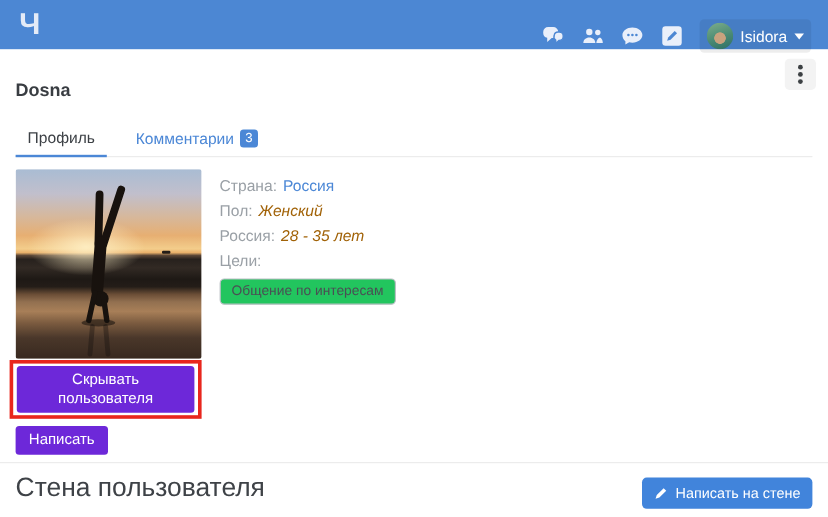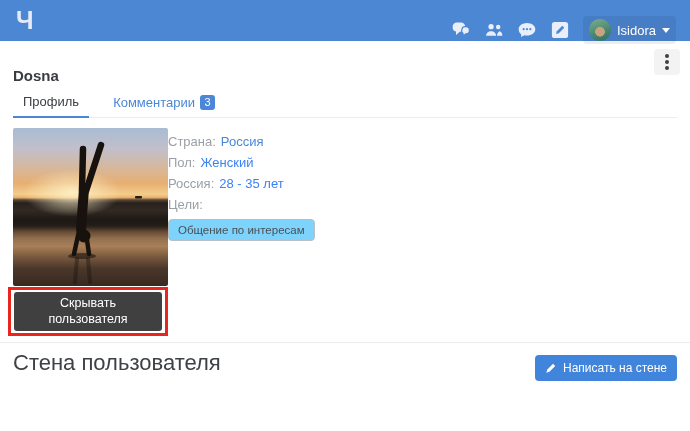--- a/index.html
+++ b/index.html
@@ -29,21 +29,21 @@
   .kebab-button {
     position:absolute; top:8px; right:10px; width:26px; height:26px;
     background:#f3f3f3; border-radius:4px; display:flex; align-items:flex-start;
     justify-content:center; padding-top:5px; cursor:pointer;
   }
   .kebab-dots { width:4px; height:4px; border-radius:50%; background:#3c4043;
     box-shadow:0 6px 0 #3c4043, 0 12px 0 #3c4043; }
 
   .page-title { font-size:15px; font-weight:700; color:#393d42; padding-top:26px; }
 
-  .tabs { display:flex; margin-top:6px; border-bottom:1px solid #ececec; }
+  .tabs { display:flex; margin-top:19px; border-bottom:1px solid #ececec; }
   .tab { padding:4px 10px 7px 10px; font-size:13px; color:#4b87d6; cursor:pointer; display:flex; align-items:center; gap:5px; }
   .tab.active { color:#3c4045; border-bottom:2px solid #4b87d6; margin-bottom:-1px; cursor:default; }
   .tab + .tab { margin-left:14px;justify-content:flex-end; }
   .tab-badge { display:inline-block; min-width:15px; height:15px; line-height:15px; text-align:center;
     background:#4b87d6; color:#fff; font-size:11px; border-radius:3px; padding:0 2px; }
 
   
   .profile-row { display:flex; margin-top:10px; }
   .left-col { width:155px; flex:0 0 155px; }
 
@@ -55,35 +55,35 @@
         #a9bcd3 0%, #c1bfcc 13%, #d6b89c 25%, #e7af72 35%, #f3cd8b 42%, #e9b06a 44%,
         #5a4636 45.5%, #27211d 47.5%, #322a24 52%, #1e1915 58%, #241d18 62%,
         #6b4e36 66%, #927050 70%, #a87f58 75%, #7c5c40 81%, #4a372a 89%, #38291f 100%);
   }
   .photo svg { position:absolute; inset:0; }
 
   .annotation-box {
     display:inline-block; border:3px solid #e8261d; padding:2px 3px; margin-left:-5px; margin-top:1px;
   }
   .btn {
-    display:inline-block; background:#404040; color:#fff; border:none; border-radius:3px;
+    display:inline-block; background:#6d28d9; color:#fff; border:none; border-radius:3px;
     font-family:"Liberation Sans", sans-serif; font-size:12.5px; padding:4px 11px; cursor:pointer;
     line-height:1.25;
   }
   .stack-btn { margin-top:6px; }
   .block { display:block; }
 
-  .right-col { padding-top:3px; }
+  .right-col { margin-left:15px; padding-top:3px; }
   .info-row { font-size:13px; line-height:21px; }
   .info-label { color:#9aa0a6; margin-right:5px; }
-  .info-value { color:#3b82f6; }
+  .info-value { color:#a16207;font-style:italic; }
   .info-link { color:#4b87d6; cursor:pointer; text-decoration:none; }
   .goal-tag {
     display:inline-block; margin-top:4px; border:1px solid #b9bfc4; border-radius:4px;
-    padding:4px 9px; font-size:11.5px; color:#4a4f54; background:#7dd3fc;
+    padding:4px 9px; font-size:11.5px; color:#4a4f54; background:#22c55e;
   }
 
   .divider { border:none; border-top:1px solid #ececec; margin:6px -13px 0 -13px; }
 
   
   .wall-header-row { display:flex; justify-content:space-between; align-items:flex-start; margin-top:5px; }
   .wall-title { font-size:22px; font-weight:400; color:#3e4247; padding-top:2px; }
   .wall-write-btn {
     display:flex; align-items:center; gap:6px; background:#4184db; color:#fff; border:none;
     border-radius:4px; font-family:"Liberation Sans", sans-serif; font-size:12px; padding:6px 10px;
@@ -167,20 +167,21 @@
             <path d="M75 131 L77 154" stroke-width="4" fill="none"></path>
           </g>
           <rect x="122" y="68" width="7" height="2.5" rx="1" fill="#241d18"></rect>
         </svg>
       </div>
 
       <div class="annotation-box">
         <button class="btn">Скрывать пользователя</button>
       </div>
 
+      <button class="btn block stack-btn">Написать</button>
     </div>
 
     <div class="right-col">
       <div class="info-row">
         <span class="info-label">Страна:</span><a class="info-link">Россия</a>
       </div>
       <div class="info-row">
         <span class="info-label">Пол:</span><span class="info-value">Женский</span>
       </div>
       <div class="info-row">

